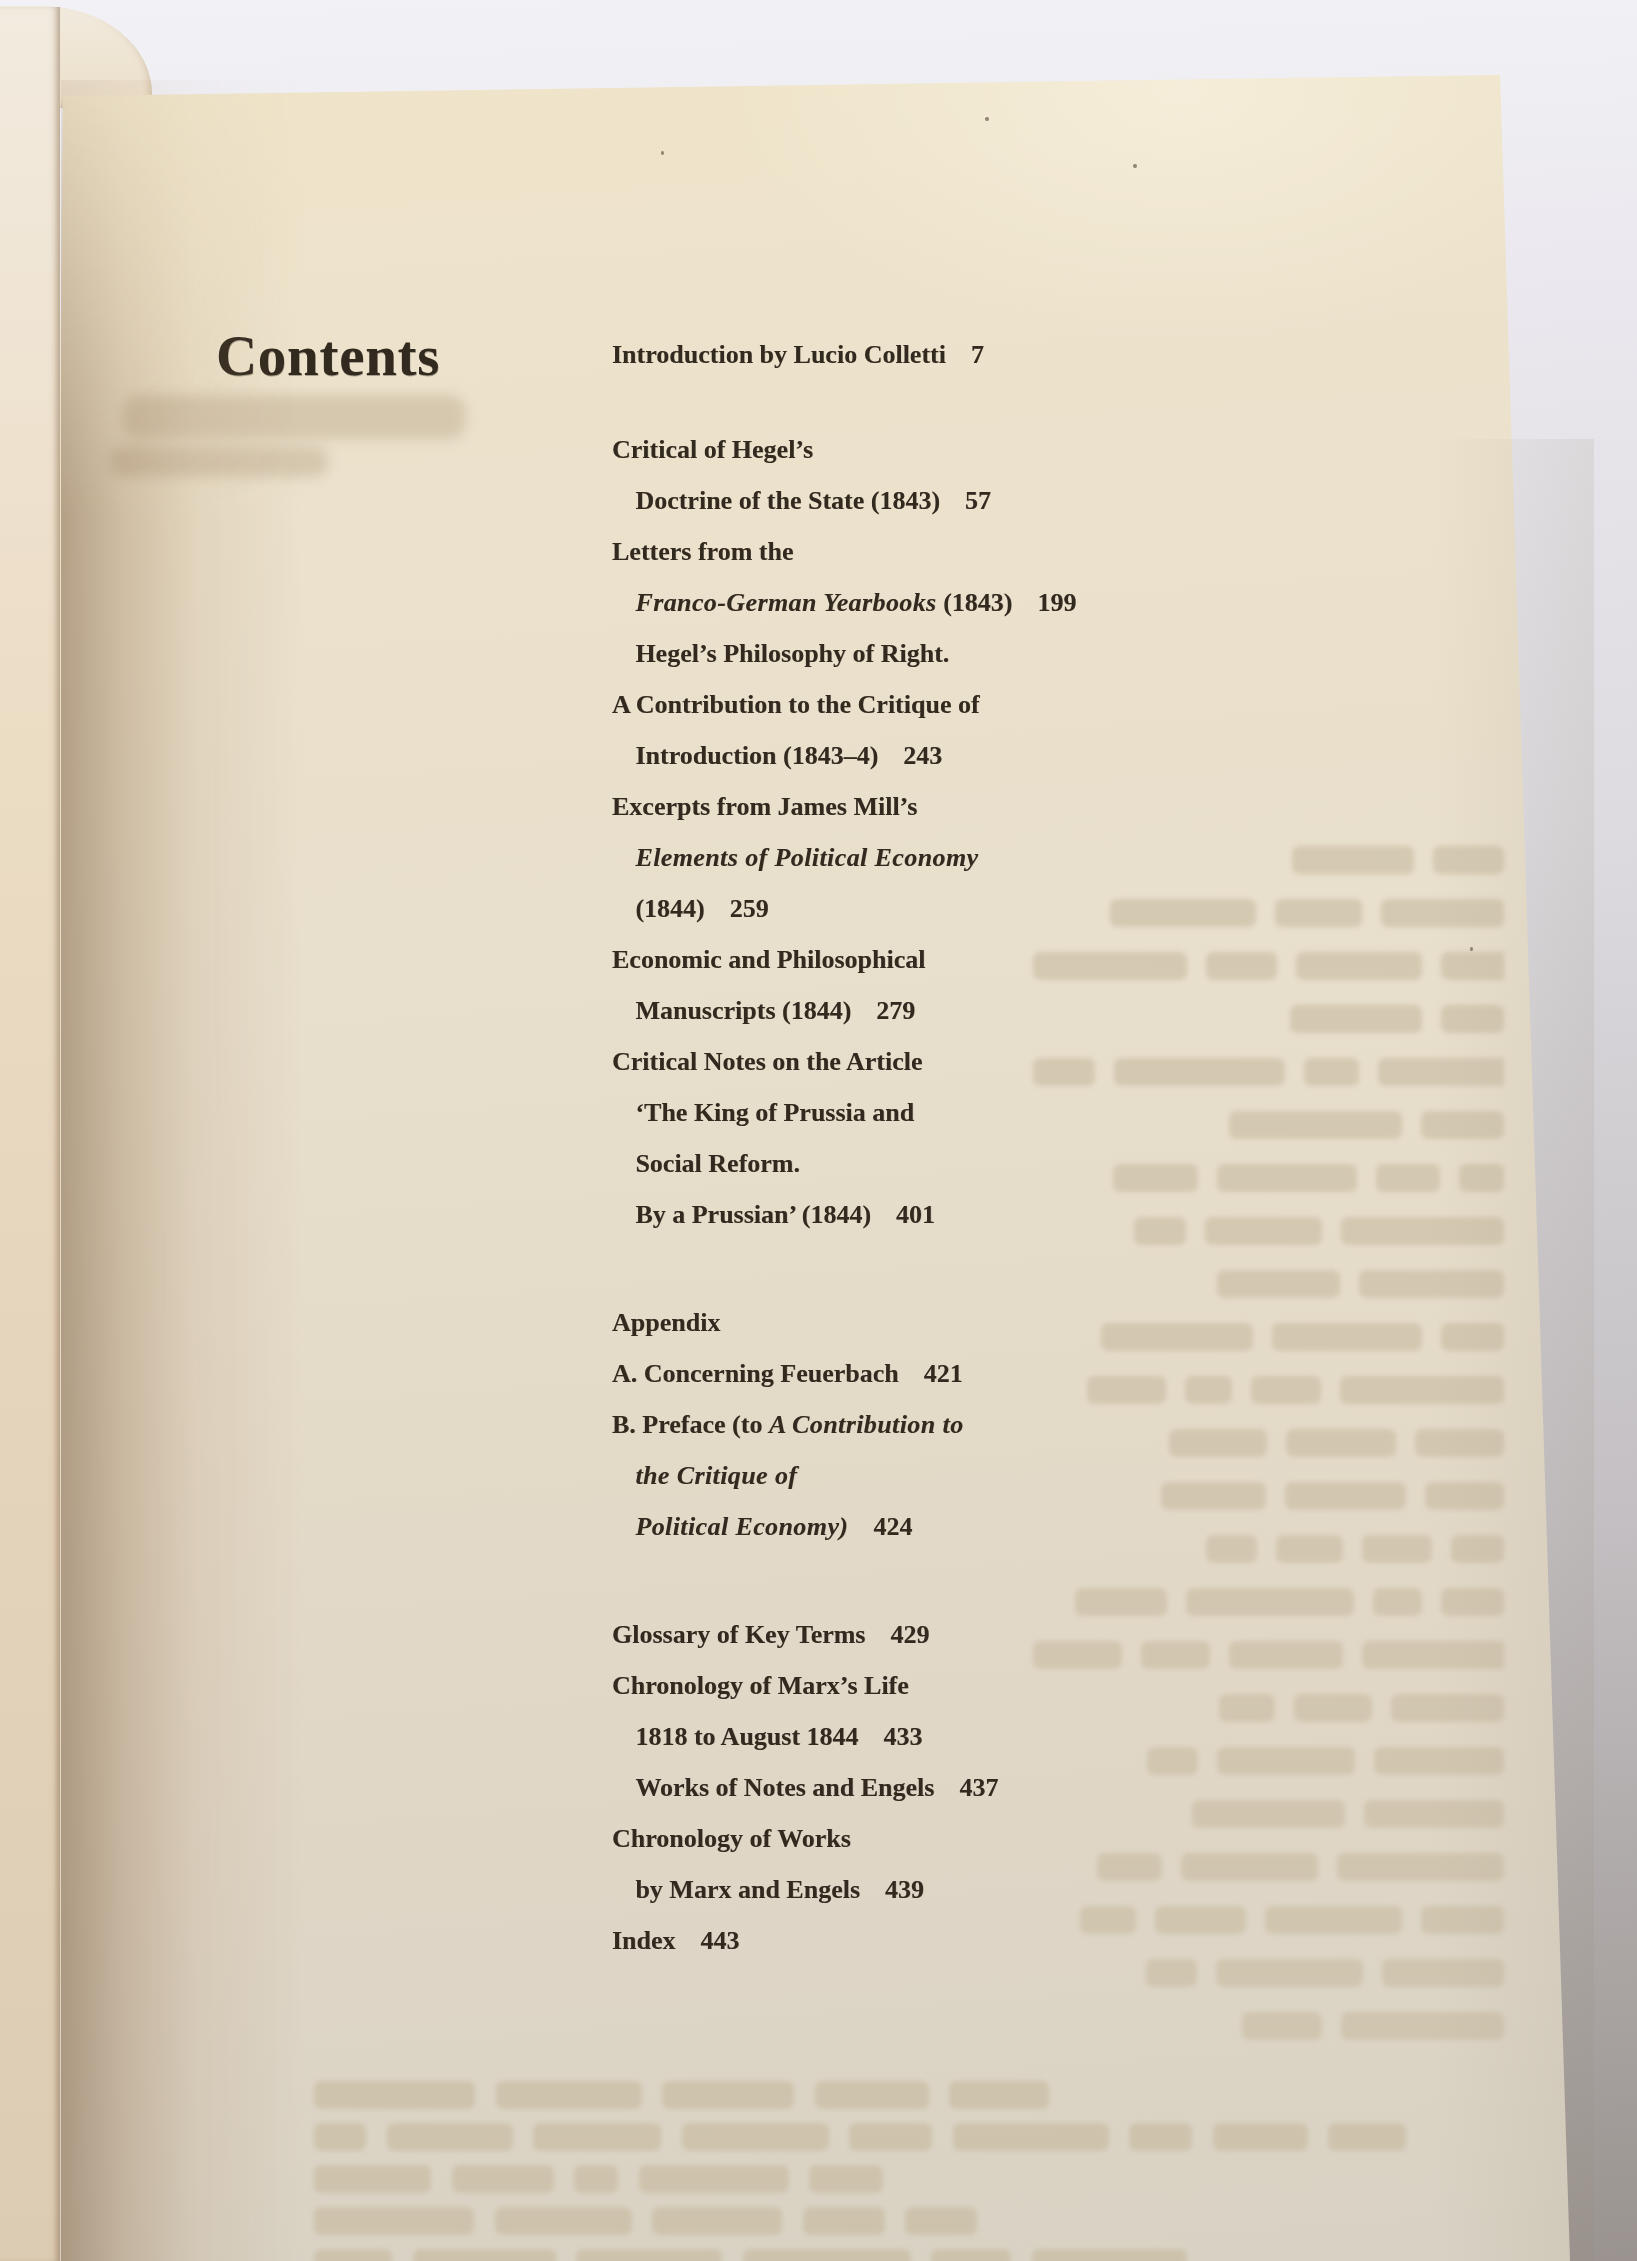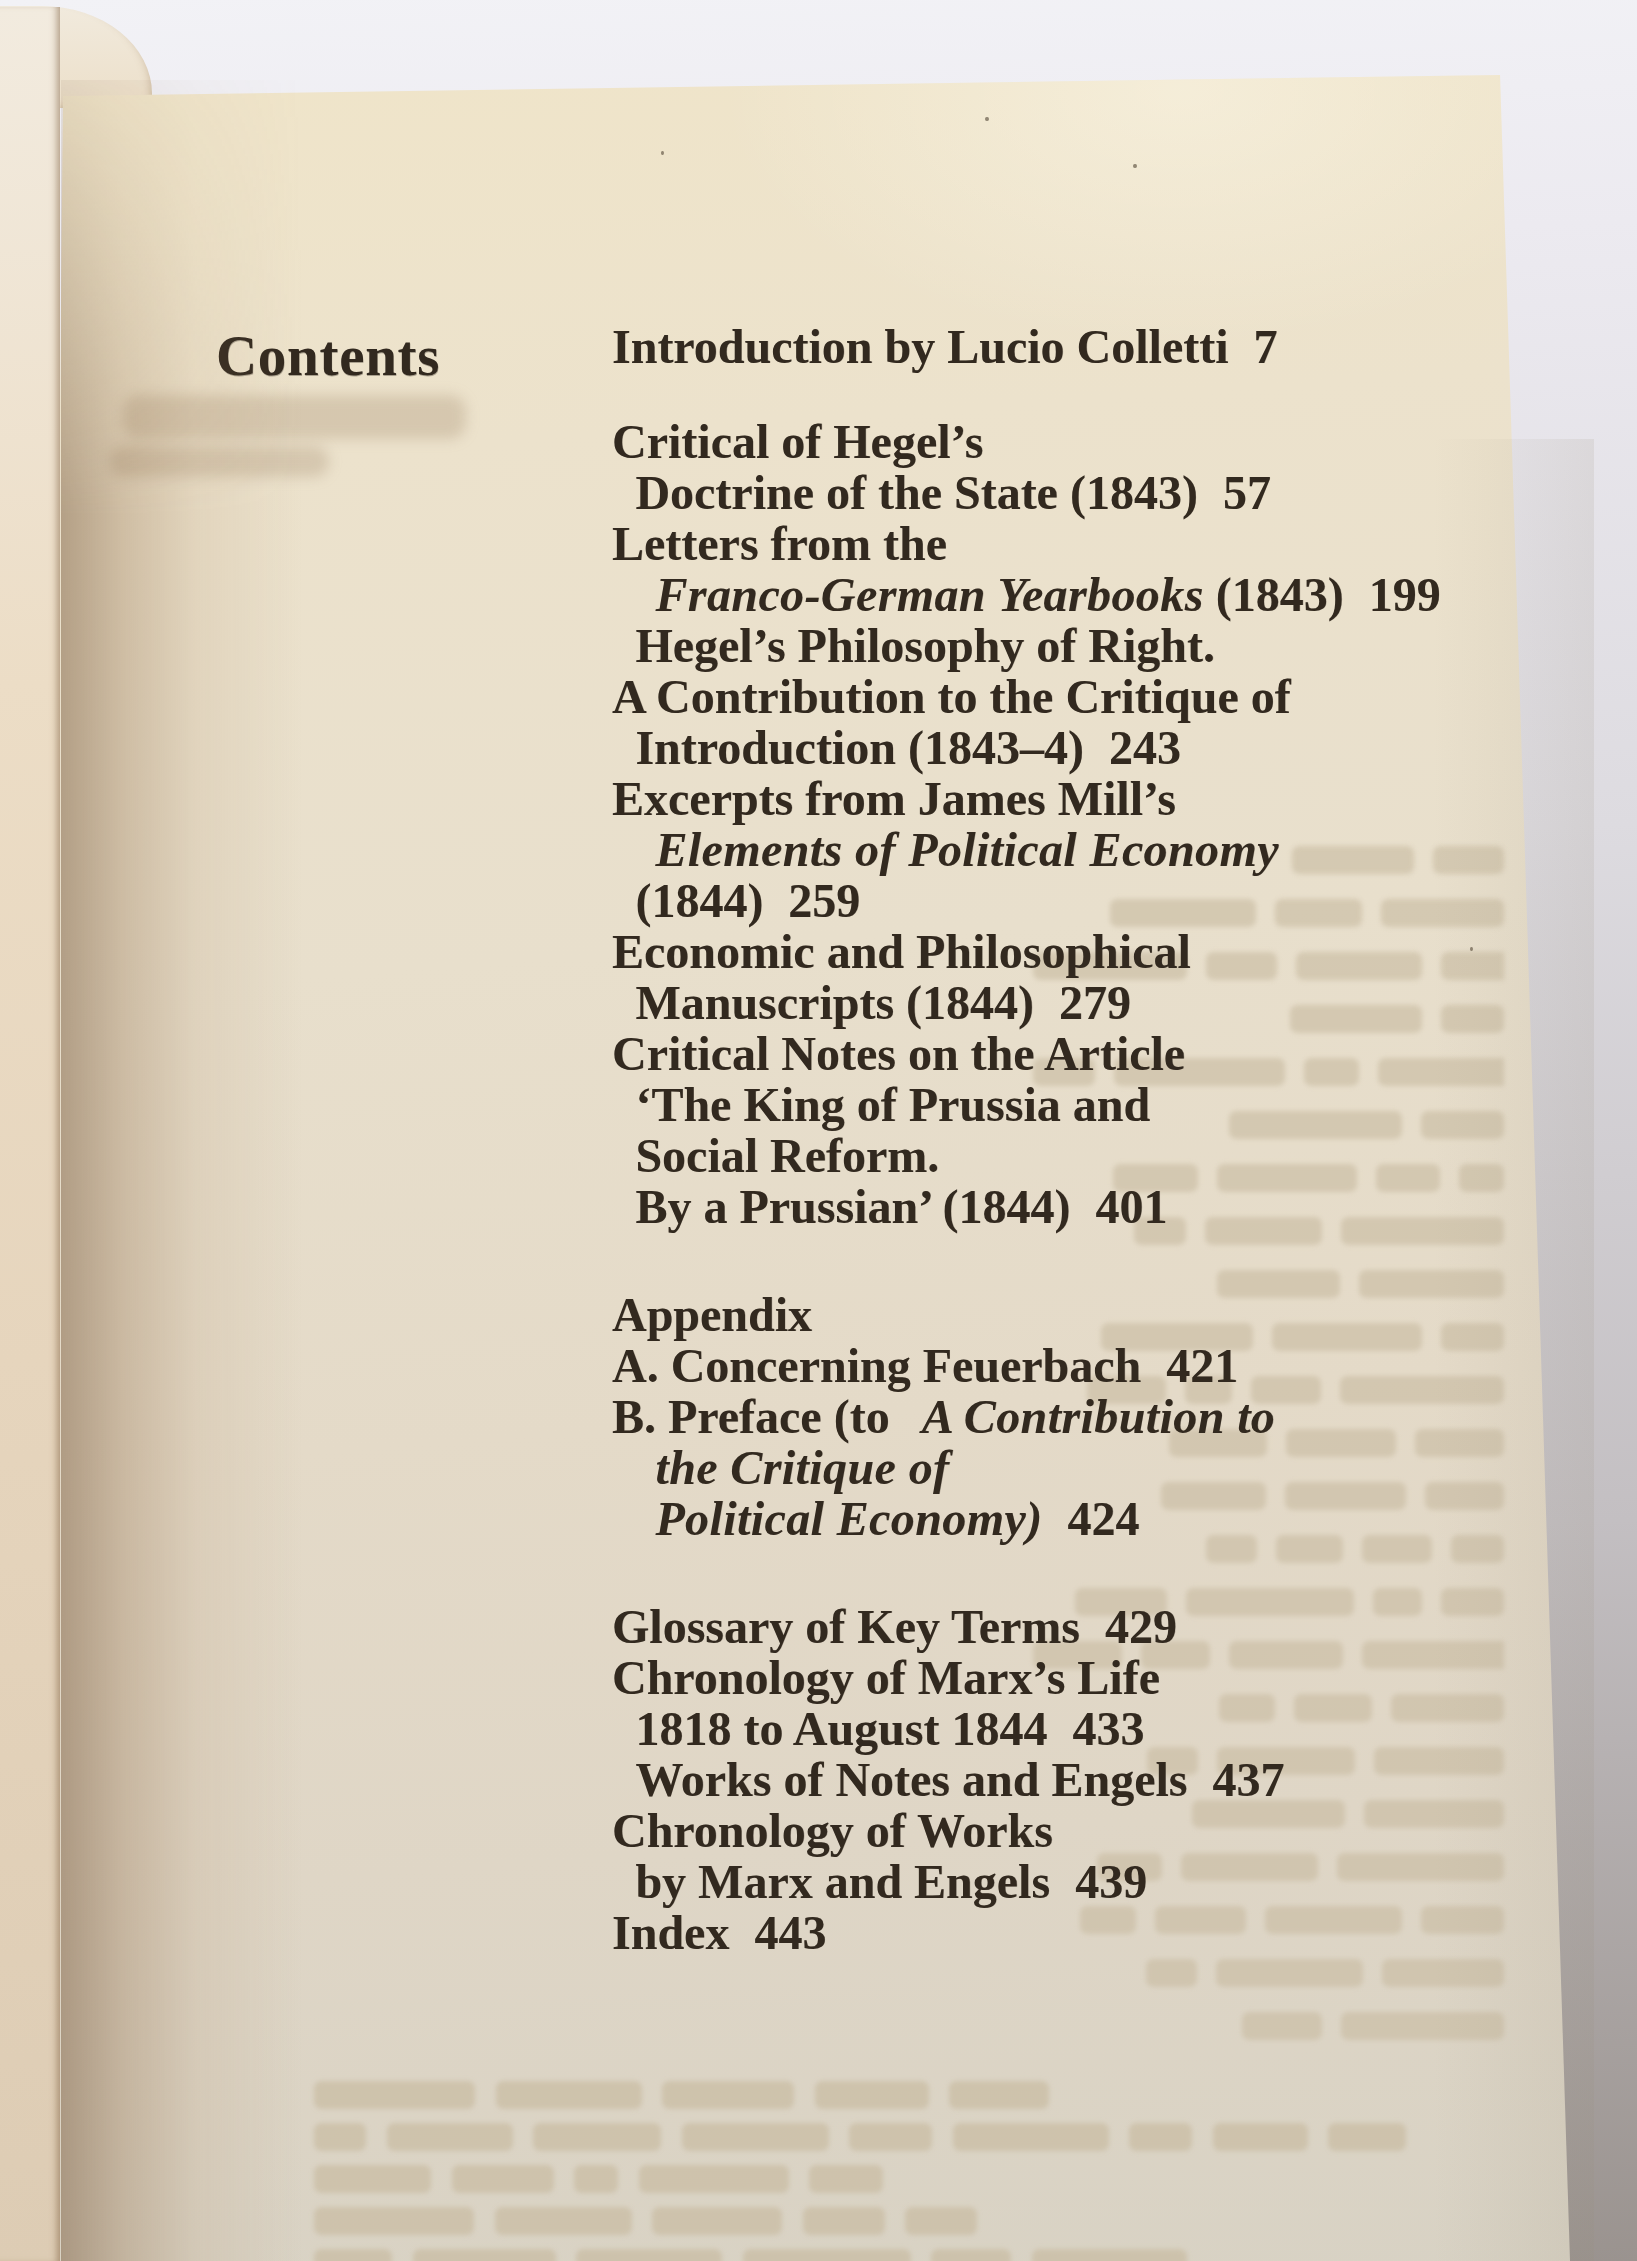--- a/index.html
+++ b/index.html
@@ -33,27 +33,27 @@
     box-shadow:inset -6.6px 0 7.3px -3.7px rgba(125,95,62,.55);}
   .stack-corner{position:absolute;left:0;top:5.8px;width:152px;height:102px;
     background:linear-gradient(180deg,#f1eadd 0%,#ecdfc9 100%);
     border-top-right-radius:110px 88px;
     box-shadow:inset -5.8px -4.4px 8.8px -4.4px rgba(140,110,75,.35);}
   
   .title{position:absolute;left:216px;top:327px;font-size:57px;font-weight:700;
     color:var(--ink);letter-spacing:0.7px;line-height:1;
     text-shadow:0.4px 0.5px 0 rgba(50,41,31,.35);}
   
-  .toc{position:absolute;left:612px;top:321px;width:789px;color:var(--ink);
-    font-size:48px;font-weight:700;line-height:51px;
+  .toc{position:absolute;left:612px;top:329px;width:789px;color:var(--ink);
+    font-size:26px;font-weight:700;line-height:51px;
     text-shadow:0.4px 0.4px 0 rgba(50,41,31,.3);}
   .toc-line{white-space:nowrap;height:51px;}
   .toc-line.ind{padding-left:23.4px;}
   .toc-line .num{margin-left:25px;}
-  .toc-line i{font-style:italic;letter-spacing:0.4px;margin-left:20px;}
+  .toc-line i{font-style:italic;letter-spacing:0.4px;}
   
   .ghost{position:absolute;filter:blur(2.9px);}
   .ghost .g-row{white-space:nowrap;overflow:hidden;}
   .ghost .g-row span{display:inline-block;height:28px;border-radius:7.3px;
     background:var(--ghost);vertical-align:middle;}
   #ghostA{left:1014px;top:833px;width:490px;text-align:right;opacity:.62;}
   #ghostA .g-row{height:53px;line-height:53px;}
   #ghostA .g-row span{margin-left:19px;}
   #ghostB{left:314px;top:2074px;width:1140px;opacity:.7;}
   #ghostB .g-row{height:42px;line-height:42px;}

